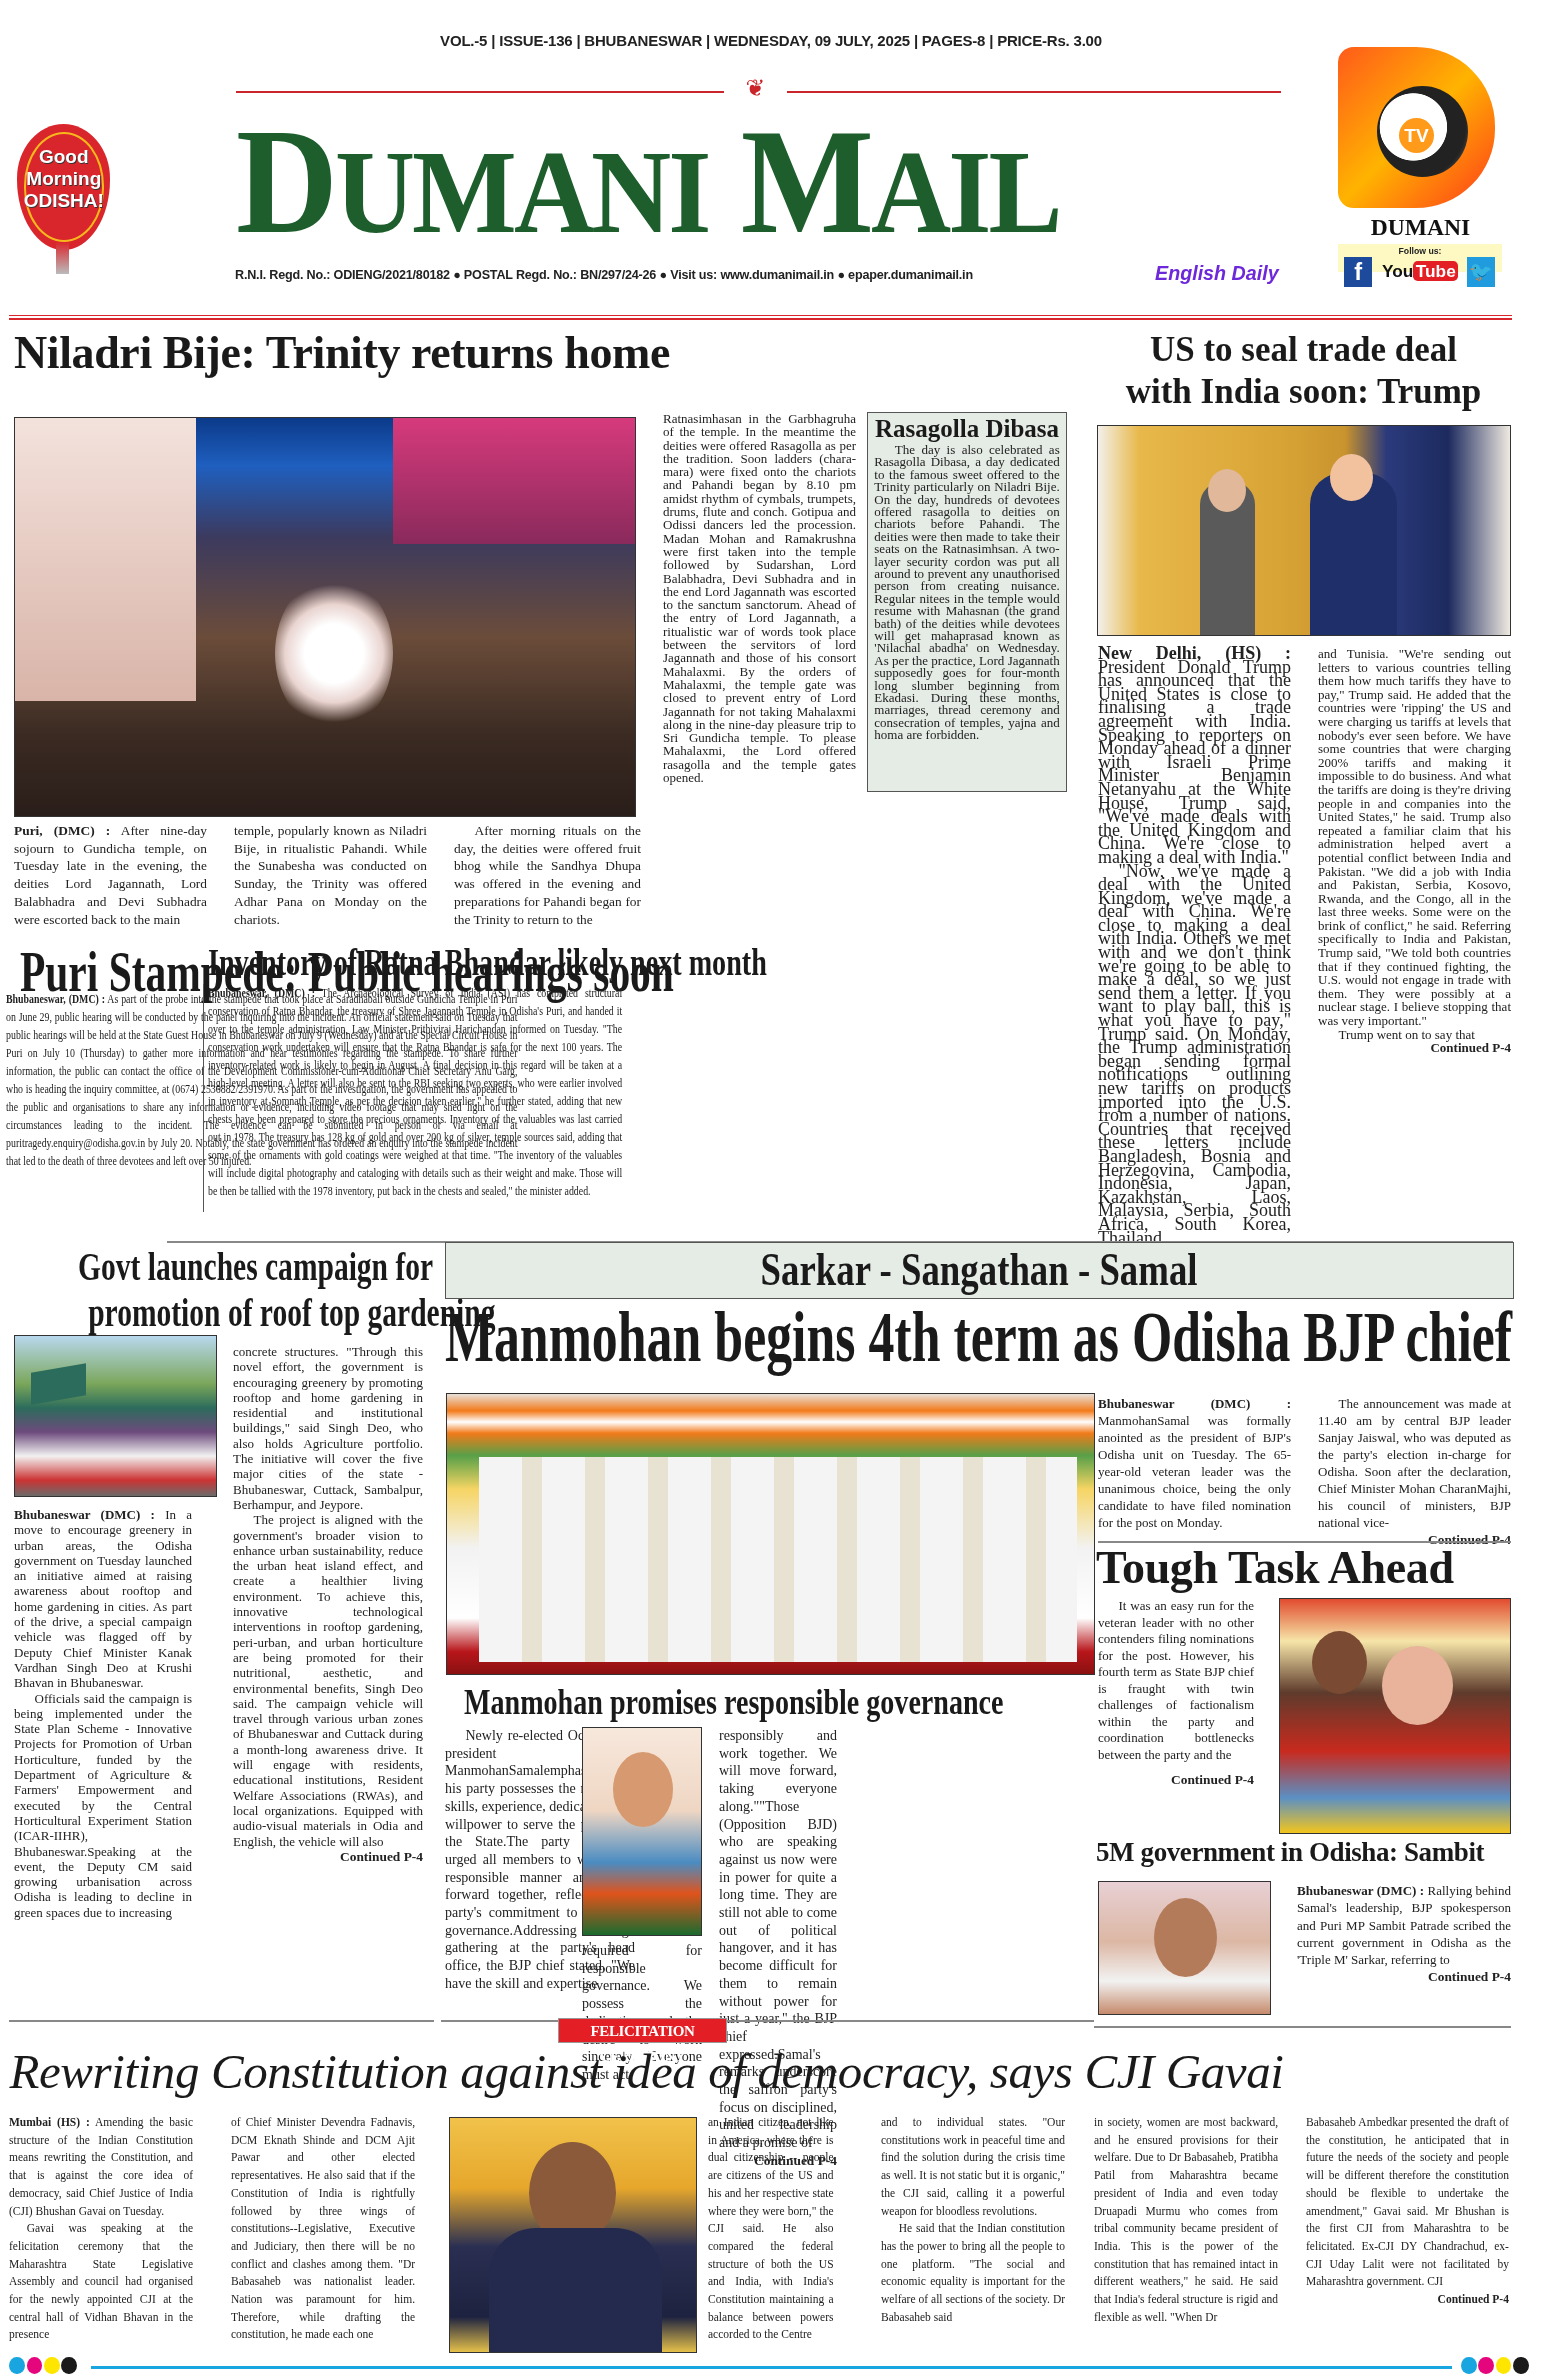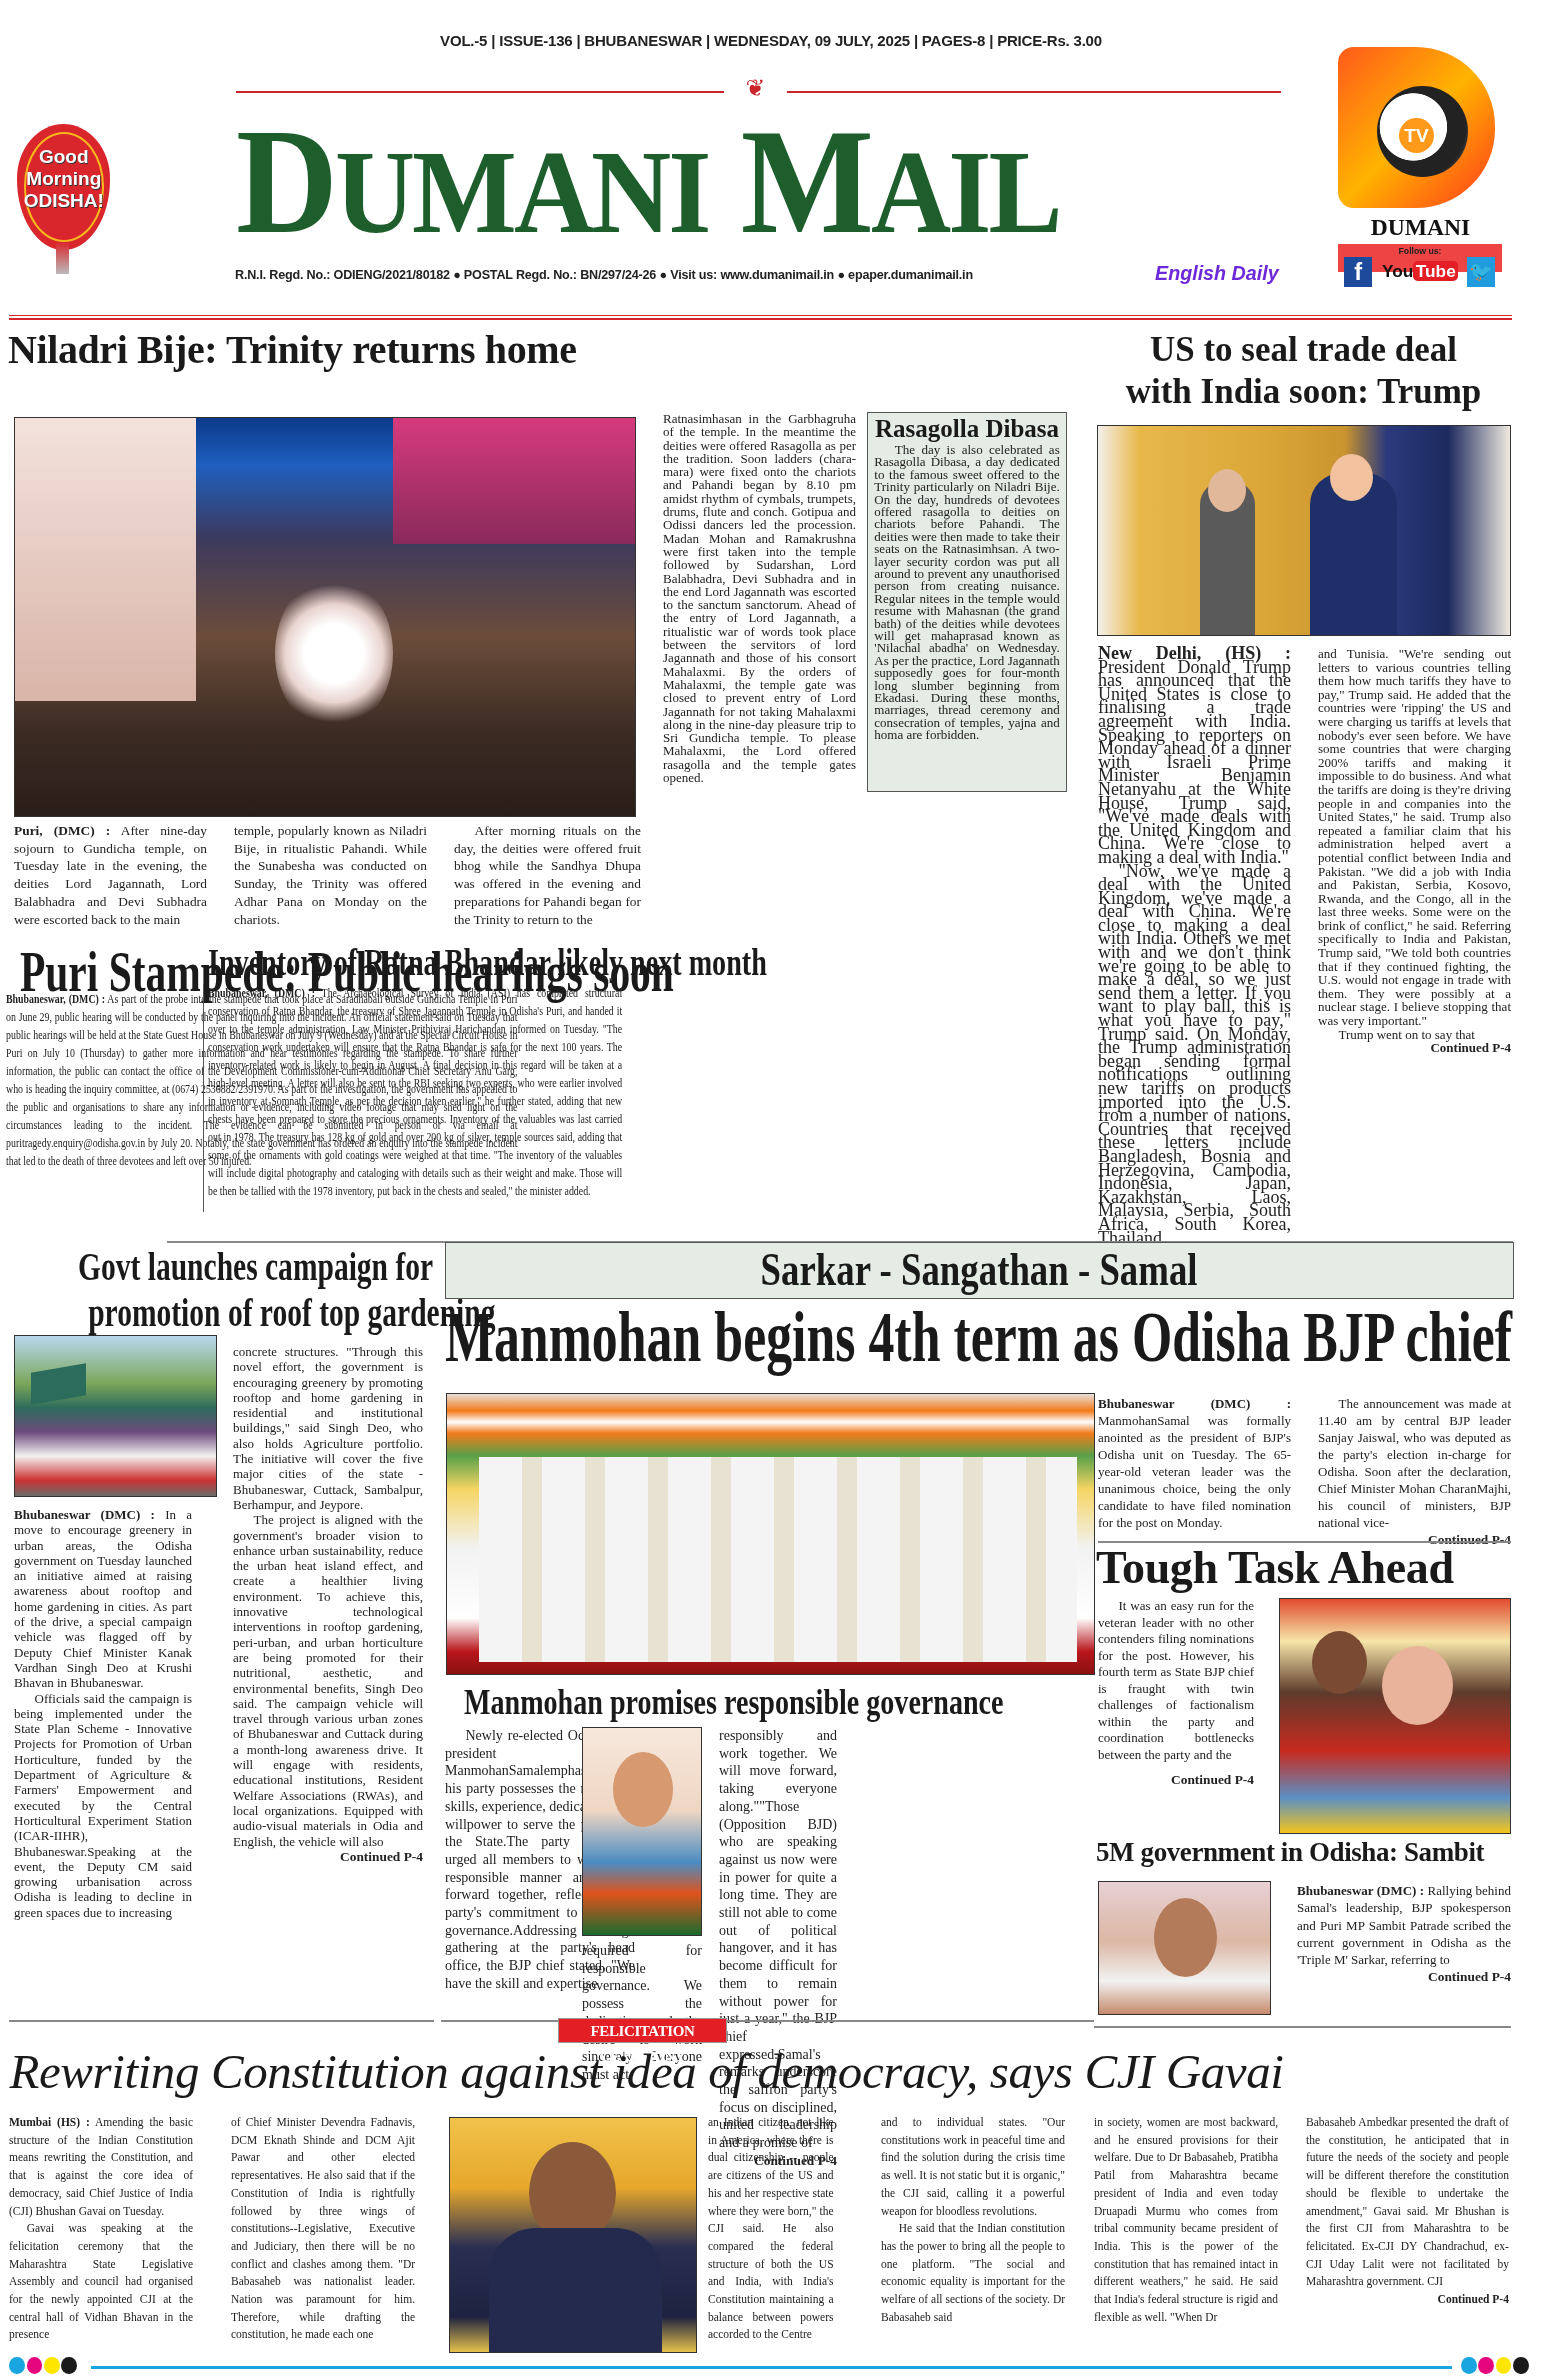--- a/index.html
+++ b/index.html
@@ -58,30 +58,30 @@
 
 <div class="abs regd" style="left:235px; top:268px; width:874px; white-space:nowrap;">R.N.I. Regd. No.: ODIENG/2021/80182 ● POSTAL Regd. No.: BN/297/24-26 ● Visit us: www.dumanimail.in ● epaper.dumanimail.in</div>
 <div class="abs english-daily" style="left:1155px; top:262px;">English Daily</div>
 
 <div class="abs" style="left:1338px; top:47px; width:165px; height:189px;">
   <div style="position:absolute; left:0; top:0; width:157px; height:161px; border-radius:15.7px 79px 79px 15.7px; background:linear-gradient(135deg,#ff5a1a,#ffb300 50%,#ff3a1a);"></div>
   <div style="position:absolute; left:39px; top:39px; width:91px; height:91px; border-radius:50%; background:radial-gradient(circle at 40% 45%, #fff 0 45%, #222 46% 70%, #888 100%);"></div>
   <div class="sans" style="position:absolute; left:61px; top:71px; width:35px; height:35px; border-radius:50%; background:#ff9a1a; color:#fff; font-weight:bold; font-size:19px; text-align:center; line-height:35px;">TV</div>
   <div class="serif" style="position:absolute; left:0; top:167px; width:165px; text-align:center; font-weight:bold; font-size:23.6px; color:#111;">DUMANI</div>
 </div>
-<div class="abs" style="left:1338px; top:244px; width:164px; height:28px; background:#ef4444;">
+<div class="abs" style="left:1338px; top:244px; width:164px; height:28px; background:#fef9c3;">
   <div class="sans" style="text-align:center; font-size:8.7px; font-weight:bold; color:#222; margin-top:1.6px;">Follow us:</div>
   <div class="sans" style="position:absolute; left:6.3px; top:12.6px; width:28px; height:30px; background:#1e4a9c; color:#fff; font-weight:bold; font-size:23.6px; text-align:center; line-height:31.5px;">f</div>
   <div class="sans" style="position:absolute; left:44px; top:14px; height:27px; font-weight:bold; font-size:17.3px; line-height:27px; color:#111;"><span>You</span><span style="background:#e31e24; color:#fff; border-radius:4.7px; padding:0 2.4px;">Tube</span></div>
   <div class="sans" style="position:absolute; left:129px; top:12.6px; width:28px; height:30px; background:#1f9bde; color:#fff; font-size:19px; text-align:center; line-height:30px;">🐦</div>
 </div>
 
 <div class="abs" style="left:9.4px; top:315px; width:1503px; height:4.7px; border-top:1.6px solid #d9262c; border-bottom:2.4px solid #d9262c;"></div>
 
-<div class="abs headline" style="left:8px; top:329px; font-size:40px; white-space:nowrap; letter-spacing:-0.4px;">Niladri Bije: Trinity returns home</div>
+<div class="abs headline" style="left:14px; top:329px; font-size:46px; white-space:nowrap; letter-spacing:-0.4px;">Niladri Bije: Trinity returns home</div>
 
 <div class="abs photo photo-bg-crowd" style="left:14px; top:417px; width:622px; height:400px;">
   <div style="position:absolute; left:0; top:0; width:181px; height:283px; background:linear-gradient(180deg,#f3e2dc,#d9b4a8);"></div>
   <div style="position:absolute; left:378px; top:0; width:244px; height:126px; background:linear-gradient(180deg,#d63a7c,#8a2a5c);"></div>
   <div style="position:absolute; left:260px; top:157px; width:118px; height:157px; border-radius:50%; background:radial-gradient(circle,#fff 0 30%,#e9d4d0 50%,transparent 70%);"></div>
 </div>
 
 <div class="abs body-text" style="left:14px; top:822px; width:193px;"><span class="dl">Puri, (DMC) :</span><span> After nine-day sojourn to Gundicha temple, on Tuesday late in the evening, the deities Lord Jagannath, Lord Balabhadra and Devi Subhadra were escorted back to the main</span></div>
 <div class="abs body-text" style="left:234px; top:822px; width:193px;">temple, popularly known as Niladri Bije, in ritualistic Pahandi. While the Sunabesha was conducted on Sunday, the Trinity was offered Adhar Pana on Monday on the chariots.</div>
 <div class="abs body-text para-indent" style="left:454px; top:822px; width:187px;">After morning rituals on the day, the deities were offered fruit bhog while the Sandhya Dhupa was offered in the evening and preparations for Pahandi began for the Trinity to return to the</div>

